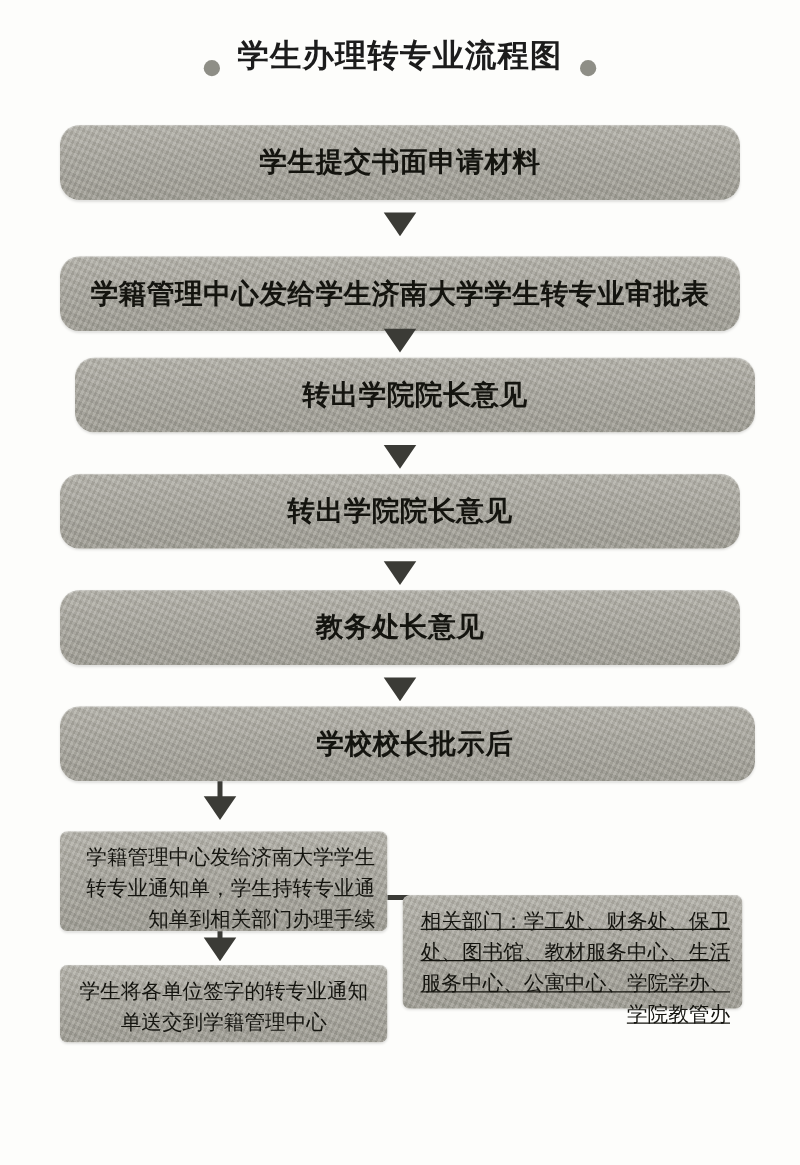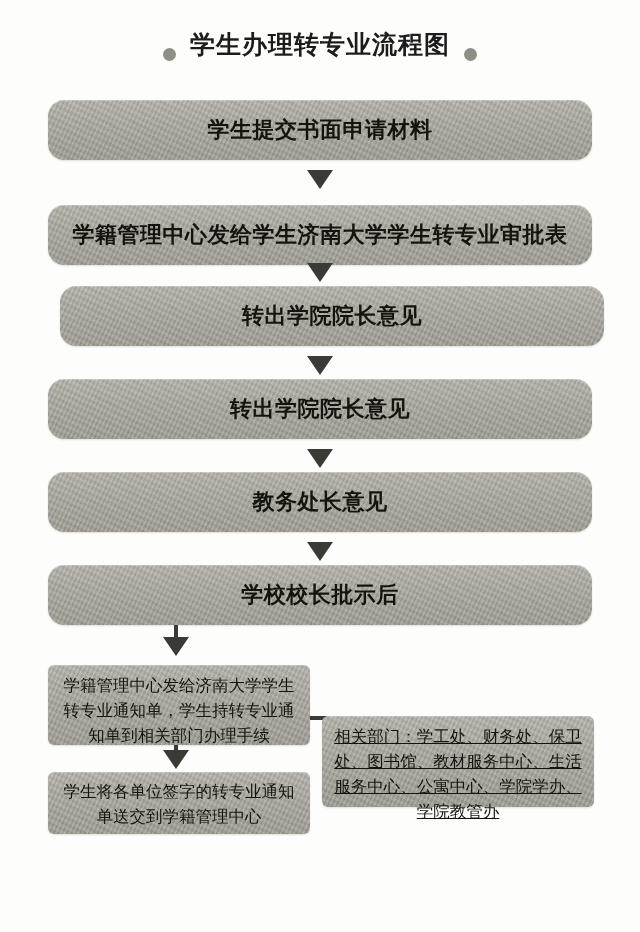--- a/index.html
+++ b/index.html
@@ -87,23 +87,23 @@
     background:
       repeating-linear-gradient(115deg, rgba(255,255,255,0.10) 0 2px, rgba(0,0,0,0.045) 2px 4px),
       repeating-linear-gradient(25deg, rgba(255,255,255,0.07) 0 3px, rgba(0,0,0,0.035) 3px 6px),
       linear-gradient(180deg, #b2b0a8 0%, #a7a59c 45%, #9d9b92 100%);
     box-shadow: inset 0 1px 0 rgba(255,255,255,0.22), 0 1px 2px rgba(0,0,0,0.12);
     color: #14140f;
     font-size: 16.5px;
     line-height: 25px;
     padding: 8px 10px;
     box-sizing: border-box;
-    text-align: center;
+    text-align: right;
   }
-  .note.center-text { text-align: center; font-family: Liberation Mono, monospace; }
+  .note.center-text { text-align: center; }
 
   
   .hline {
     position: absolute;
     height: 4px;
     background: #3b3b36;
   }
   .vline {
     position: absolute;
     width: 4px;
@@ -129,21 +129,21 @@
 
   <div class="bar" style="top:286px;margin-left:12px;">转出学院院长意见</div>
   <div class="arrow-down" style="top:356px; left:307px;"></div>
 
   <div class="bar" style="top:379px;">转出学院院长意见</div>
   <div class="arrow-down" style="top:449px; left:307px;"></div>
 
   <div class="bar" style="top:472px;">教务处长意见</div>
   <div class="arrow-down" style="top:542px; left:307px;"></div>
 
-  <div class="bar" style="top:565px;">学校校长批示后</div>
+  <div class="bar" style="top:565px;padding-left:12px;">学校校长批示后</div>
 
   <div class="vline" style="top:625px; left:174px; height:18px;"></div>
   <div class="arrow-down" style="top:637px; left:163px;"></div>
 
   <div class="note" style="top:665px; left:48px; width:262px; height:80px;">学籍管理中心发给济南大学学生转专业通知单，学生持转专业通知单到相关部门办理手续</div>
 
   <div class="hline" style="top:716px; left:310px; width:148px;"></div>
   <div class="vline" style="top:716px; left:454px; height:18px;"></div>
   <div class="arrow-down" style="top:728px; left:443px;"></div>
 

